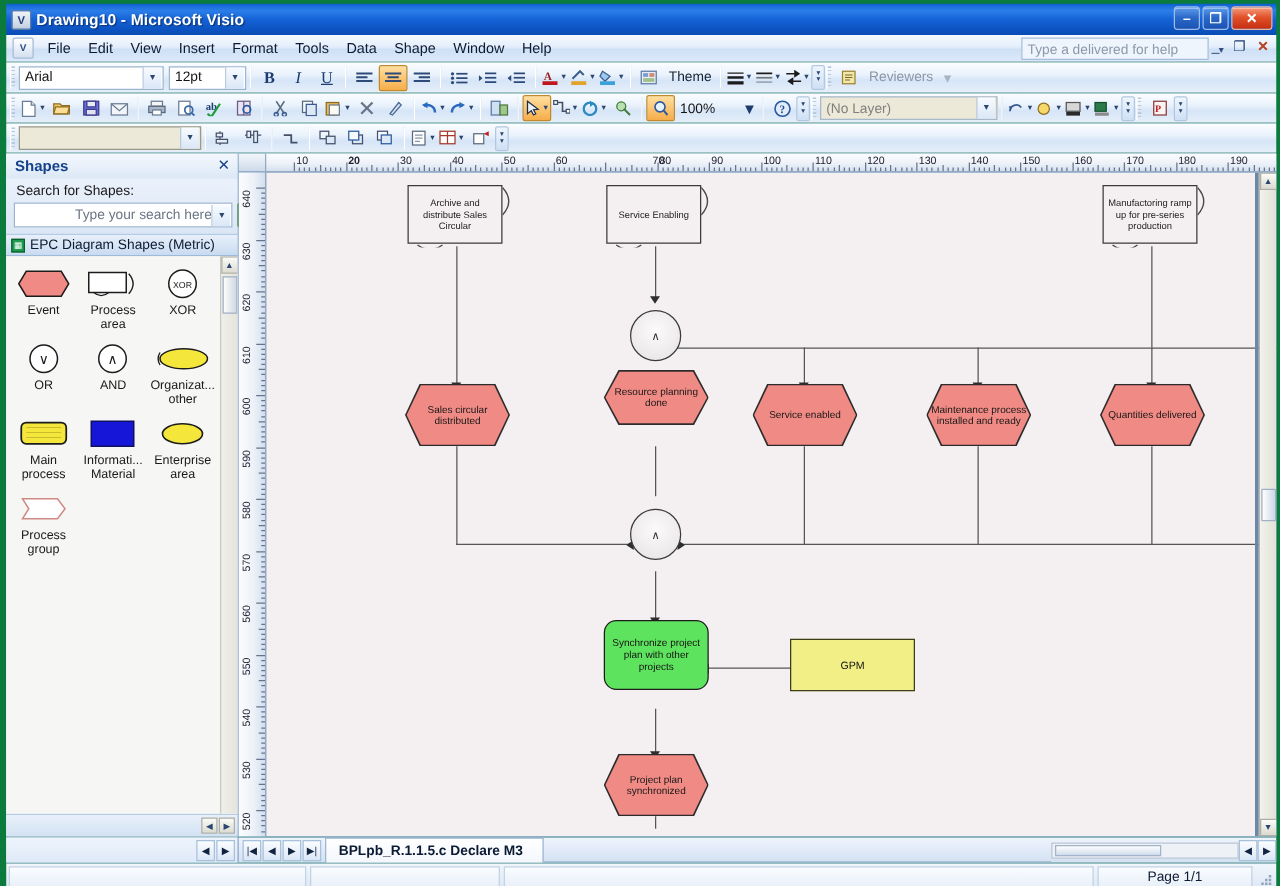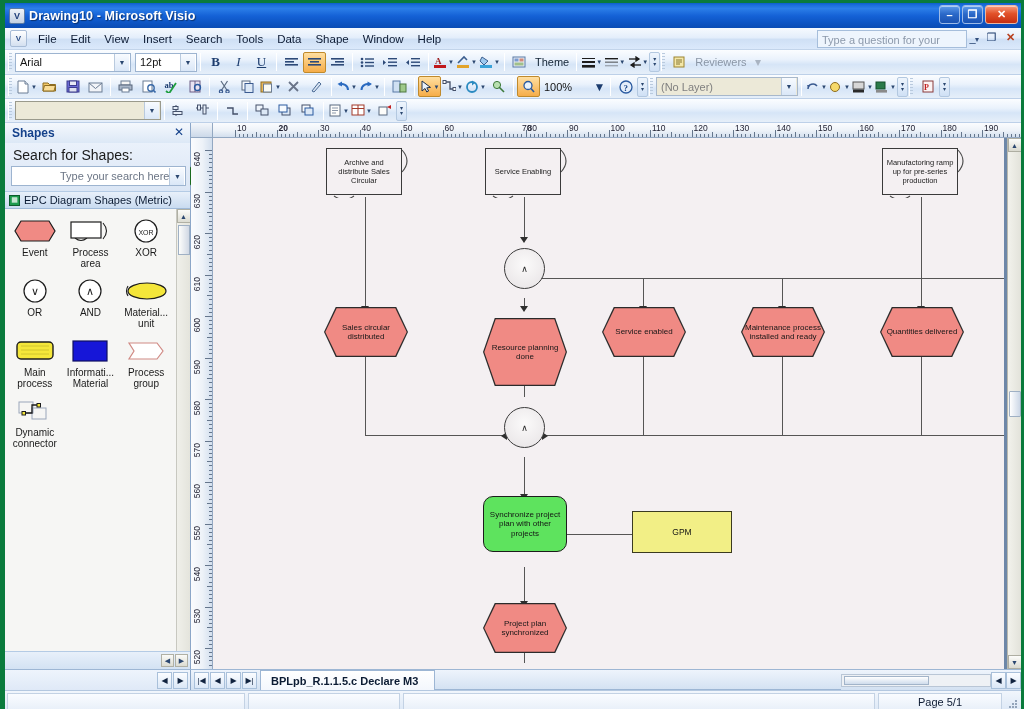--- a/index.html
+++ b/index.html
@@ -167,21 +167,21 @@
     padding: 0 4px 0 7px;
     background: linear-gradient(to bottom,#f4f8fd,#dce8f6);
     font-size: 12px; font-weight: bold; color: #15428b;
     position: relative;
   }
   .sp-header .x { position:absolute; right:6px; top:2px; font-size:12px; color:#15428b; font-weight:normal;}
   .sp-search {
     padding: 3px 6px 5px 6px;
     background: linear-gradient(to bottom,#eaf1fb,#dbe6f5);
   }
-  .sp-search .lbl { font-size:14px; color:#1a1a1a; padding: 1px 0 3px 2px;}
+  .sp-search .lbl { font-size:11px; color:#1a1a1a; padding: 1px 0 3px 2px;}
   .sp-searchrow { display:flex; gap:4px; align-items:center; }
   .sp-searchrow .combo { flex:1; height:20px;padding-left:48px; }
   .sp-go {
     width: 22px; height: 20px; flex:none;
     background: linear-gradient(to bottom,#7ed47e,#2f9b33 50%,#1d7a24);
     border: 1px solid #1b6b1f; border-radius: 2px;
     color:#fff; font-size: 12px; font-weight:bold;
     display:flex;align-items:center;justify-content:center;
   }
   .stencil-title {
@@ -412,27 +412,27 @@
       <div class="tb-btn close">✕</div>
     </div>
   </div>
 
   <div class="menubar">
     <div class="mb-icon">V</div>
     <div class="menu-item">File</div>
     <div class="menu-item">Edit</div>
     <div class="menu-item">View</div>
     <div class="menu-item">Insert</div>
-    <div class="menu-item">Search</div>
+    <div class="menu-item">Format</div>
     <div class="menu-item">Tools</div>
     <div class="menu-item">Data</div>
     <div class="menu-item">Shape</div>
     <div class="menu-item">Window</div>
     <div class="menu-item">Help</div>
-    <div class="help-box">Type a question for your</div>
+    <div class="help-box">Type a delivered for help</div>
     <div class="help-caret">▾</div>
     <div class="mb-right">
       <div class="mb-sysbtn">_</div>
       <div class="mb-sysbtn">❐</div>
       <div class="mb-sysbtn x">✕</div>
     </div>
   </div>
 
   <div class="toolbar tbar1">
     <div class="grip"></div>
@@ -955,21 +955,21 @@
             <div class="shape-lbl">AND</div>
           </div>
 
           <div class="shape-cell">
             <div class="shape-ico">
               <svg width="42" height="22">
                   <ellipse cx="22" cy="11" rx="19" ry="8" fill="#f4e63a" stroke="#1c1c1c" stroke-width="1.2"></ellipse>
                   <path d="M3 6 q-3 5 0 10" fill="none" stroke="#1c1c1c" stroke-width="1.1"></path>
                 </svg>
             </div>
-            <div class="shape-lbl">Material... unit</div>
+            <div class="shape-lbl">Organizat... other</div>
           </div>
 
           <div class="shape-cell">
             <div class="shape-ico">
               <svg width="42" height="22">
                   <rect x="3" y="2" width="36" height="17" rx="4" fill="#f4e63a" stroke="#1c1c1c" stroke-width="1.4"></rect>
                   <path d="M7 6 h28 M7 10 h28 M7 14 h28" stroke="#c9bd2c" stroke-width="0.8"></path>
                 </svg>
             </div>
             <div class="shape-lbl">Main process</div>
@@ -978,42 +978,38 @@
           <div class="shape-cell">
             <div class="shape-ico">
               <svg width="42" height="22">
                   <rect x="4" y="1" width="34" height="20" fill="#1616d8" stroke="#101060" stroke-width="1.2"></rect>
                 </svg>
             </div>
             <div class="shape-lbl">Informati... Material</div>
           </div>
 
 
+          <div class="shape-cell">
+            <div class="shape-ico">
+              <svg width="42" height="22">
+                  <ellipse cx="21" cy="11" rx="16" ry="8" fill="#f4e63a" stroke="#1c1c1c" stroke-width="1.3"></ellipse>
+                </svg>
+            </div>
+            <div class="shape-lbl">Enterprise area</div>
+          </div>
 
           <div class="shape-cell">
             <div class="shape-ico">
               <svg width="42" height="22">
                   <path d="M4 3 h28 l6 8 l-6 8 h-28 l5 -8 z" fill="#ffffff" stroke="#d08a84" stroke-width="1.2"></path>
                 </svg>
             </div>
             <div class="shape-lbl">Process group</div>
           </div>
 
-          <div class="shape-cell">
-            <div class="shape-ico">
-              <svg width="42" height="24">
-                  <rect x="5" y="3" width="14" height="11" fill="none" stroke="#9aa6ba"></rect>
-                  <rect x="18" y="9" width="14" height="11" fill="none" stroke="#9aa6ba"></rect>
-                  <path d="M10 14 h8 v-8 h7" fill="none" stroke="#1c1c1c" stroke-width="1.3"></path>
-                  <rect x="8" y="12.5" width="3.5" height="3.5" fill="#f4e63a" stroke="#1c1c1c"></rect>
-                  <rect x="23" y="4.5" width="3.5" height="3.5" fill="#f4e63a" stroke="#1c1c1c"></rect>
-                </svg>
-            </div>
-            <div class="shape-lbl">Dynamic connector</div>
-          </div>
 
         </div>
         <div class="stencil-scroll">
           <div class="ss-btn">▲</div>
           <div class="ss-thumb"></div>
         </div>
       </div>
       <div class="sp-footer">
         <div class="ss-btn">◀</div>
         <div class="ss-btn">▶</div>
@@ -1450,21 +1446,21 @@
             </div>
 
             <div class="andgate" style="left:291px;top:269px;width:41px;height:41px">
               <span>∧</span>
             </div>
 
             <div class="evt-wrap" style="left:111px;top:169px;width:84px;height:50px">
               <div class="evt-border"></div>
               <div class="evt-fill">Sales circular distributed</div>
             </div>
-            <div class="evt-wrap" style="left:270px;top:180px;width:84px;height:68px">
+            <div class="evt-wrap" style="left:270px;top:158px;width:84px;height:44px">
               <div class="evt-border"></div>
               <div class="evt-fill">Resource planning done</div>
             </div>
             <div class="evt-wrap" style="left:389px;top:169px;width:84px;height:50px">
               <div class="evt-border"></div>
               <div class="evt-fill">Service enabled</div>
             </div>
             <div class="evt-wrap" style="left:667px;top:169px;width:84px;height:50px">
               <div class="evt-border"></div>
               <div class="evt-fill">Quantities delivered</div>
@@ -1521,21 +1517,21 @@
       </div>
       <div class="sbtn2">◀</div>
       <div class="sbtn2">▶</div>
     </div>
   </div>
 
   <div class="statusbar">
     <div class="sb-cell" style="width:238px"></div>
     <div class="sb-cell" style="width:152px"></div>
     <div class="sb-cell" style="flex:1"></div>
-    <div class="sb-cell" style="width:124px">Page 5/1</div>
+    <div class="sb-cell" style="width:124px">Page 1/1</div>
     <div class="sb-grip">
       <svg width="11" height="11">
           <g fill="#93a4ba">
             <rect x="8" y="2" width="2" height="2"></rect>
             <rect x="5" y="5" width="2" height="2"></rect>
             <rect x="8" y="5" width="2" height="2"></rect>
             <rect x="2" y="8" width="2" height="2"></rect>
             <rect x="5" y="8" width="2" height="2"></rect>
             <rect x="8" y="8" width="2" height="2"></rect>
           </g>

